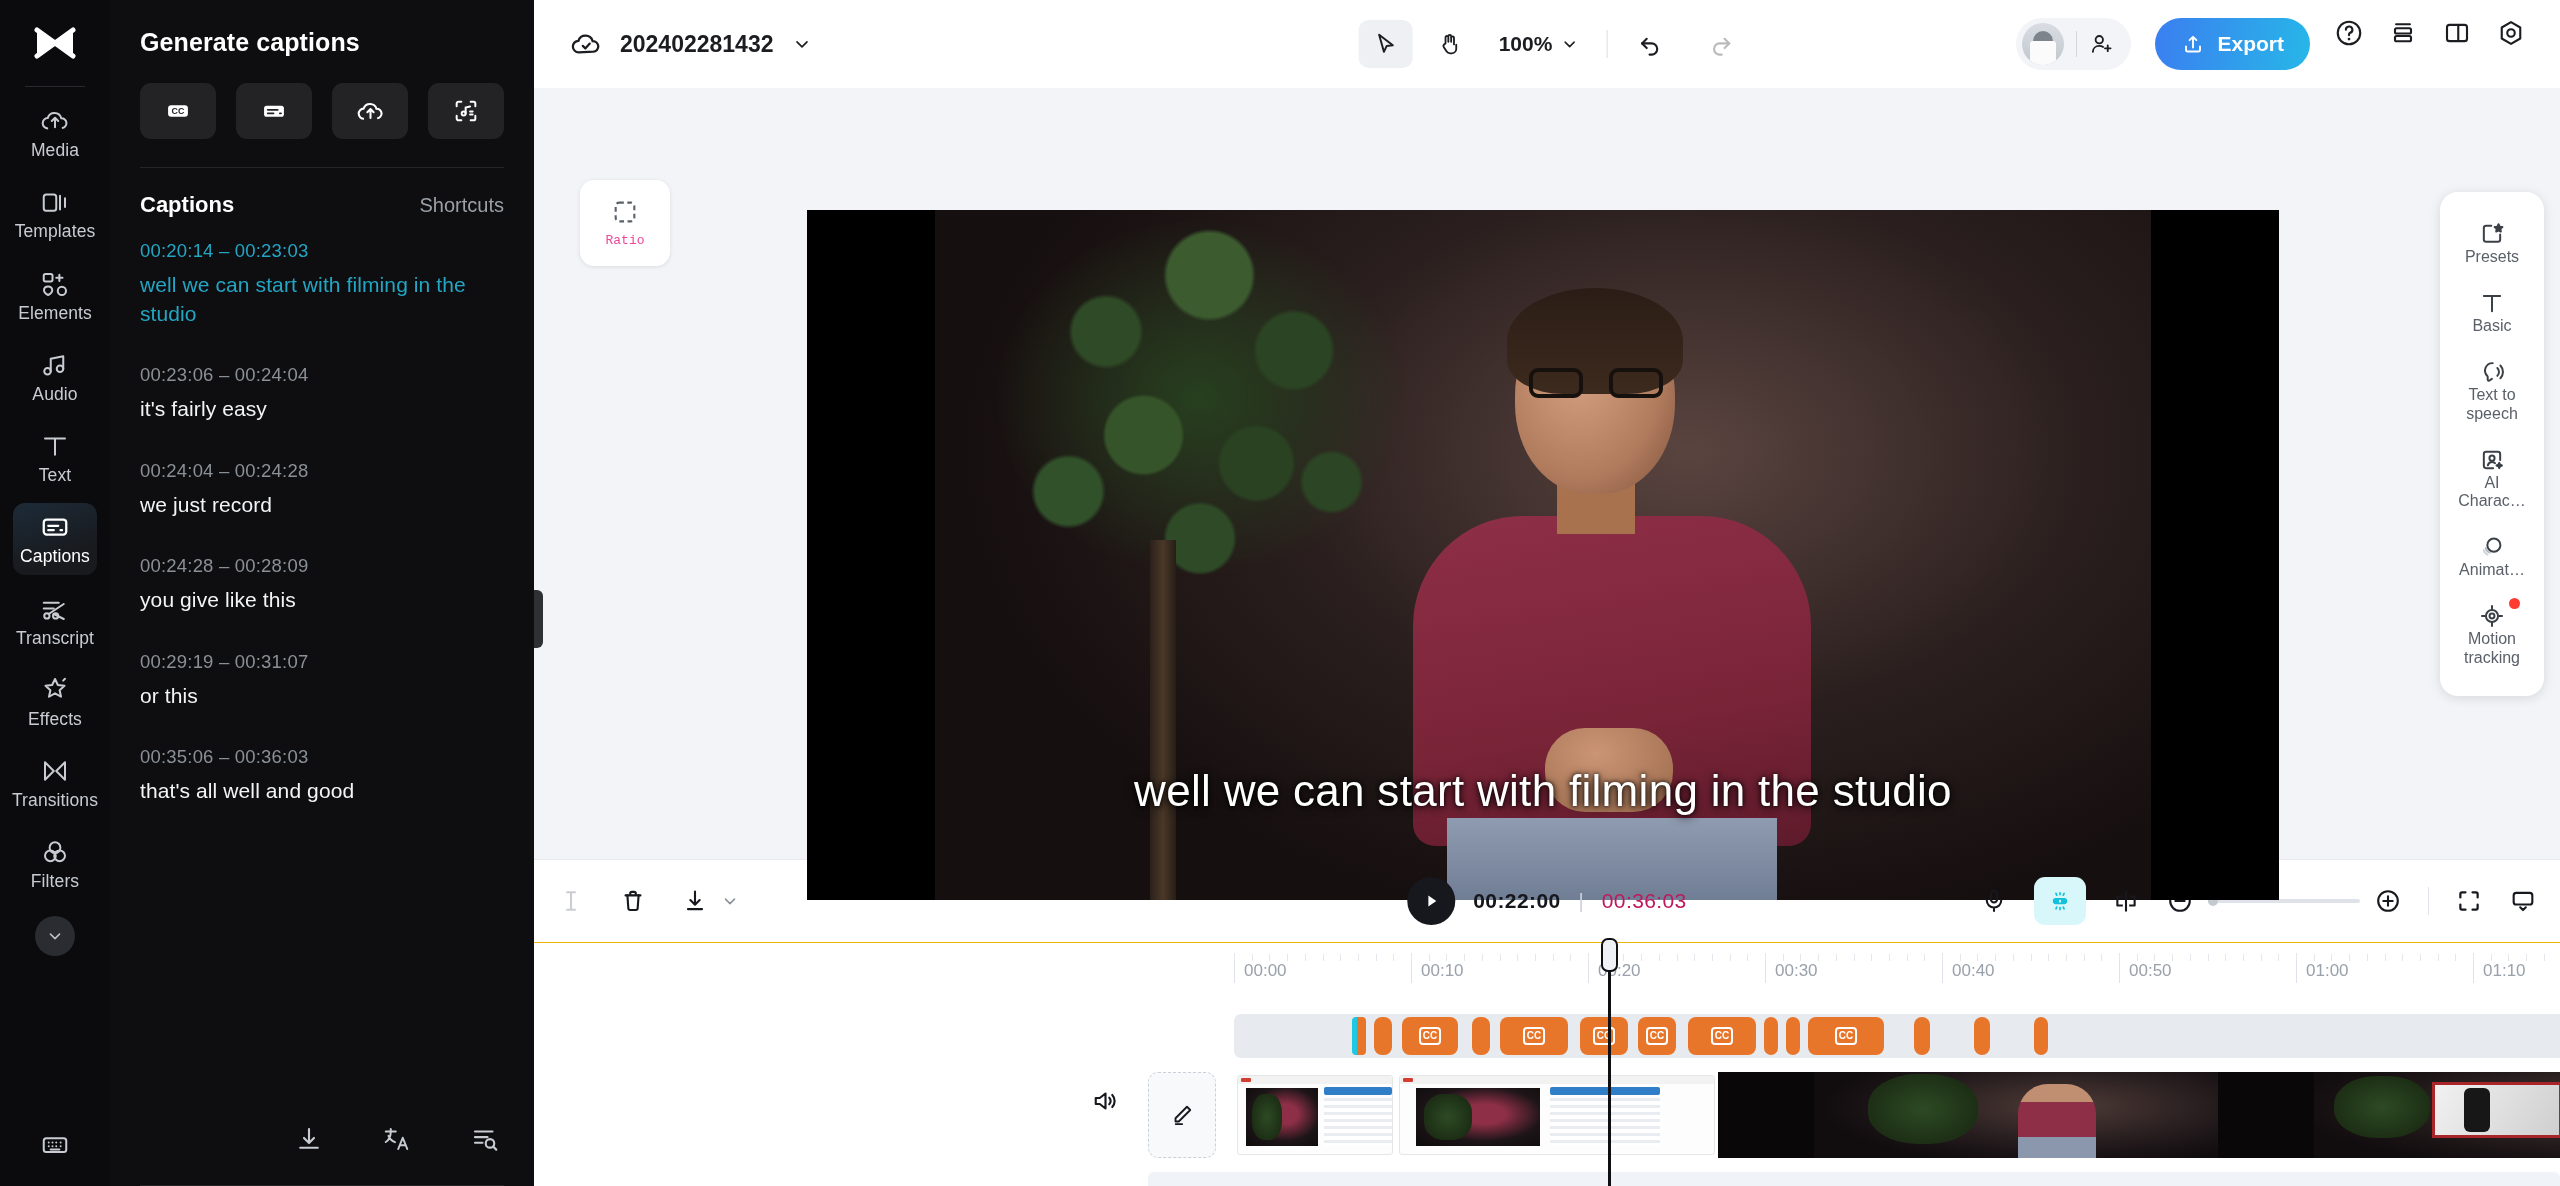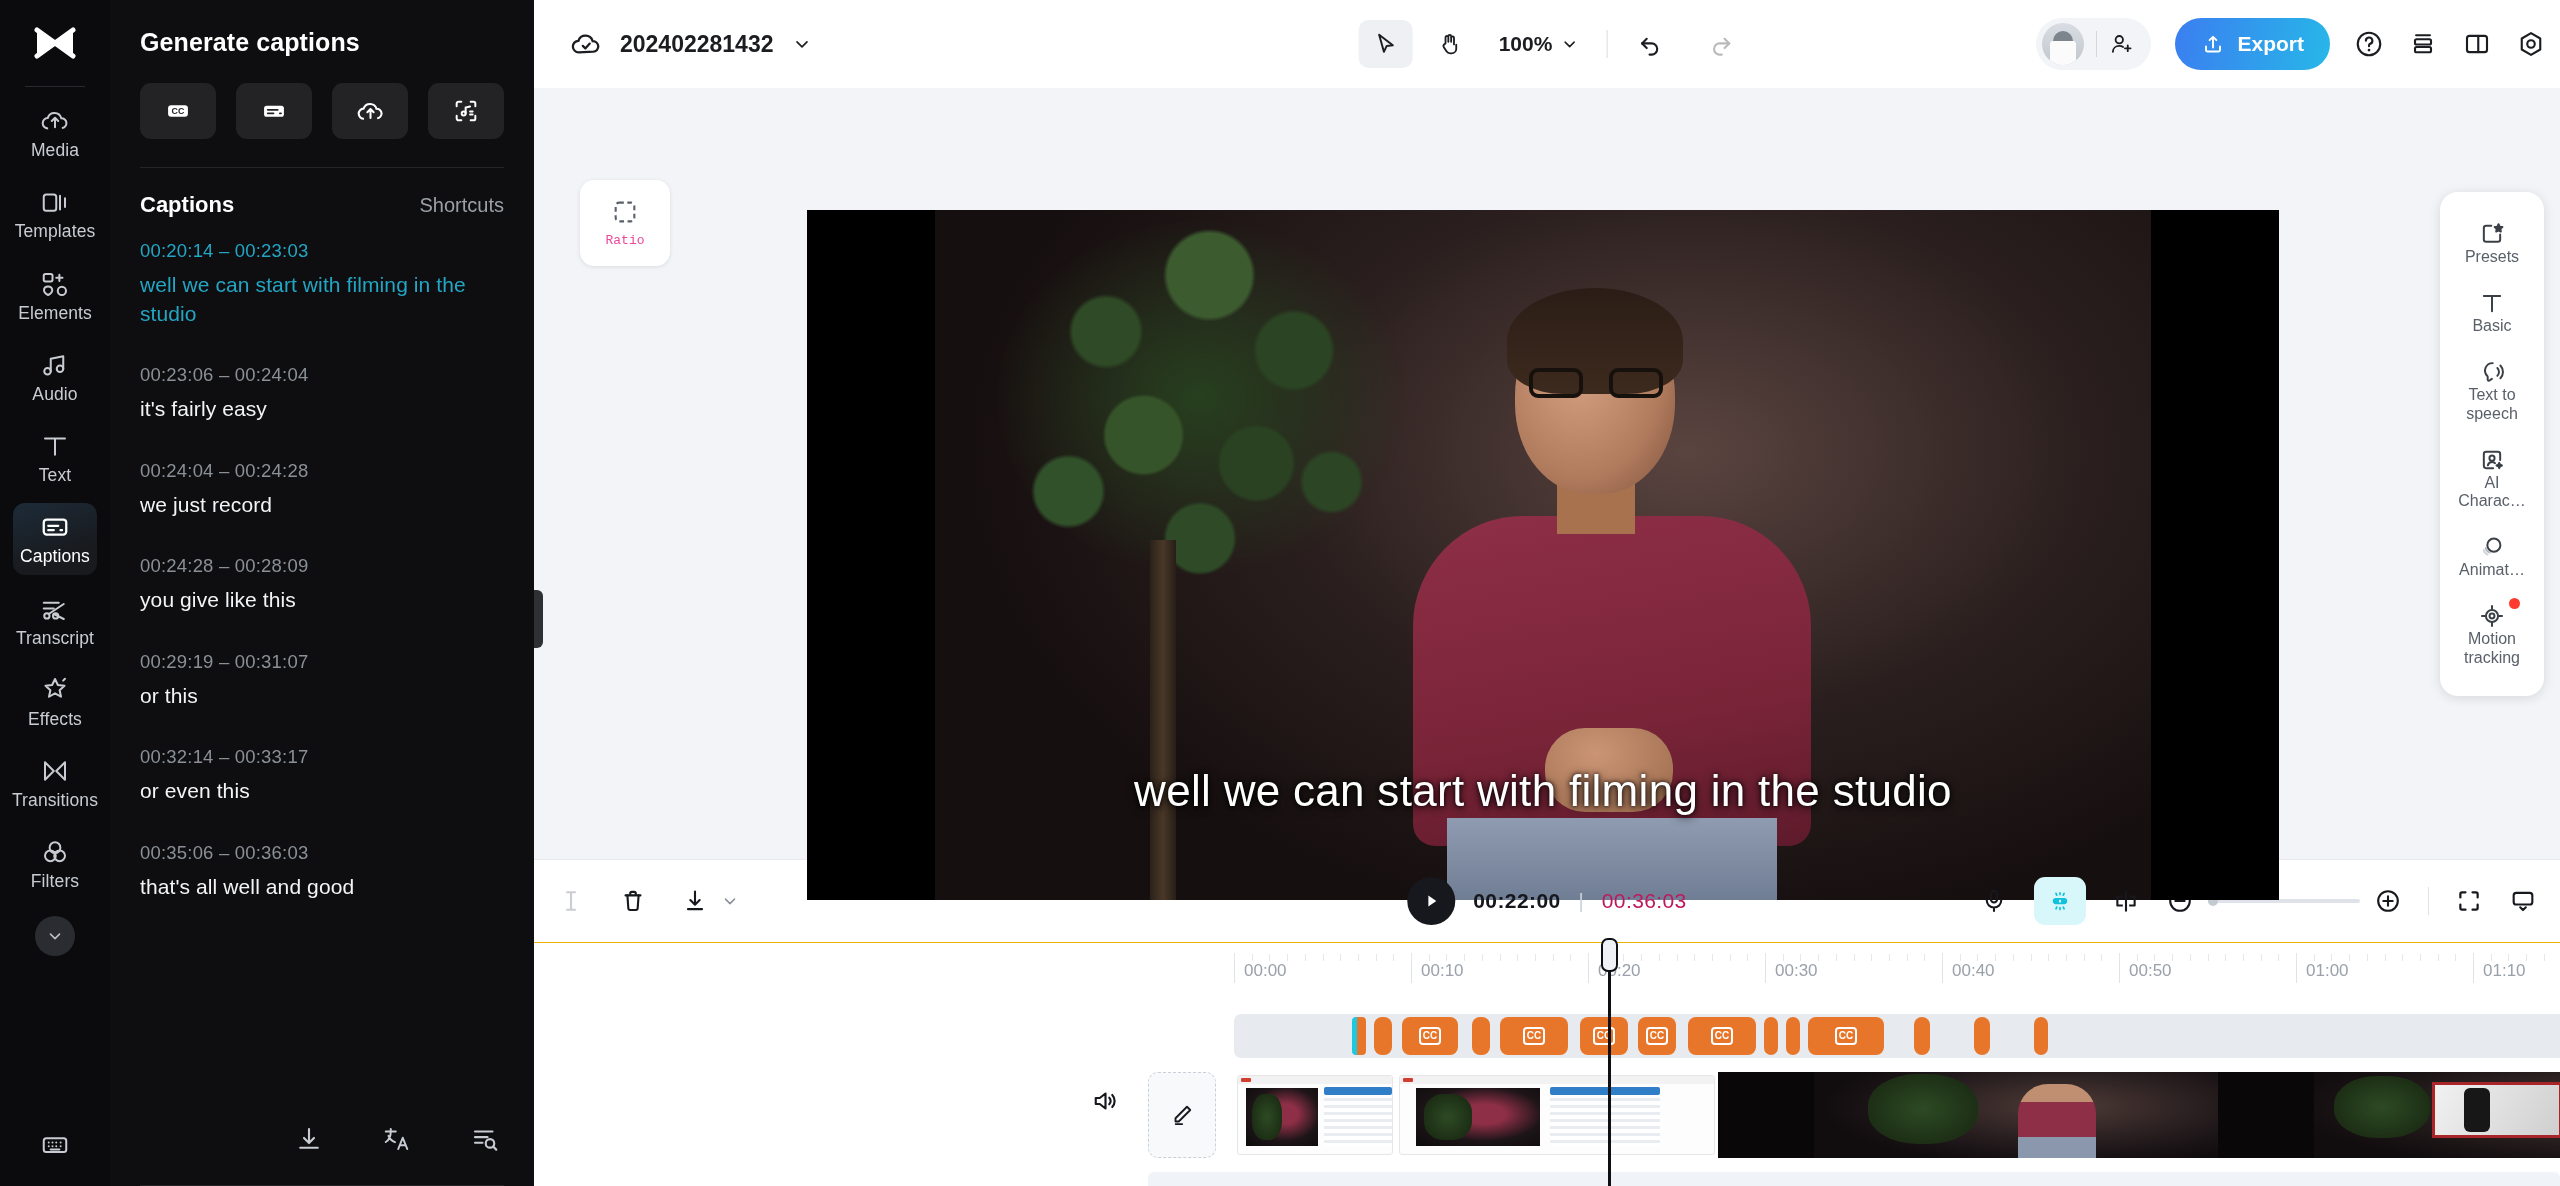--- a/index.html
+++ b/index.html
@@ -83,21 +83,21 @@
   .tb-left { display: flex; align-items: center; gap: 18px; padding-left: 36px; }
   .tb-projname { font-size: 23px; font-weight: 700; color: #1b1d21; }
   .tb-center {
     position: absolute; left: 50%; transform: translateX(-50%);
     display: flex; align-items: center; gap: 10px;
   }
   .tb-tool { width: 54px; height: 48px; border-radius: 10px; display:flex; align-items:center; justify-content:center; cursor:pointer; }
   .tb-tool.sel { background: #eef0f3; }
   .tb-zoom { display: flex; align-items: center; gap: 8px; font-size: 21px; font-weight: 600; color:#1b1d21; margin-left: 12px; cursor: pointer; }
   .tb-vsep { width: 1px; height: 28px; background: #d9dde3; margin: 0 18px; }
-  .tb-right { margin-left: auto; display: flex; align-items: center; gap: 24px; padding-right: 14px; }
+  .tb-right { margin-left: auto; display: flex; align-items: flex-start; gap: 24px; padding-right: 34px; }
   .avatar-group {
     display: flex; align-items: center; background: #f2f4f7; border-radius: 26px;
     height: 52px; padding: 0 16px 0 6px; gap: 12px;
   }
   .avatar { width: 42px; height: 42px; border-radius: 50%; background: linear-gradient(180deg,#d9dde3,#c2c7ce); overflow:hidden; position:relative; }
   .avatar::after{content:"";position:absolute;left:8px;top:18px;width:26px;height:26px;background:#fbfbfc;border-radius:3px;}
   .avatar::before{content:"";position:absolute;left:11px;top:8px;width:20px;height:10px;background:#7e848c;border-radius:10px 10px 0 0;}
   .avsep { width: 1px; height: 26px; background: #d3d7dd; }
   .export-btn {
     height: 52px; padding: 0 26px; border-radius: 26px;
@@ -406,24 +406,20 @@
         <div class="cap-time">00:24:04 – 00:24:28</div>
         <div class="cap-text">we just record</div>
       </div>
       <div class="cap-item">
         <div class="cap-time">00:24:28 – 00:28:09</div>
         <div class="cap-text">you give like this</div>
       </div>
       <div class="cap-item">
         <div class="cap-time">00:29:19 – 00:31:07</div>
         <div class="cap-text">or this</div>
-      </div>
-      <div class="cap-item">
-        <div class="cap-time">00:32:14 – 00:33:17</div>
-        <div class="cap-text">or even this</div>
       </div>
       <div class="cap-item">
         <div class="cap-time">00:35:06 – 00:36:03</div>
         <div class="cap-text">that's all well and good</div>
       </div>
     </div>
 
     <div class="cap-foot-line"></div>
 
     <div class="cap-foot">

